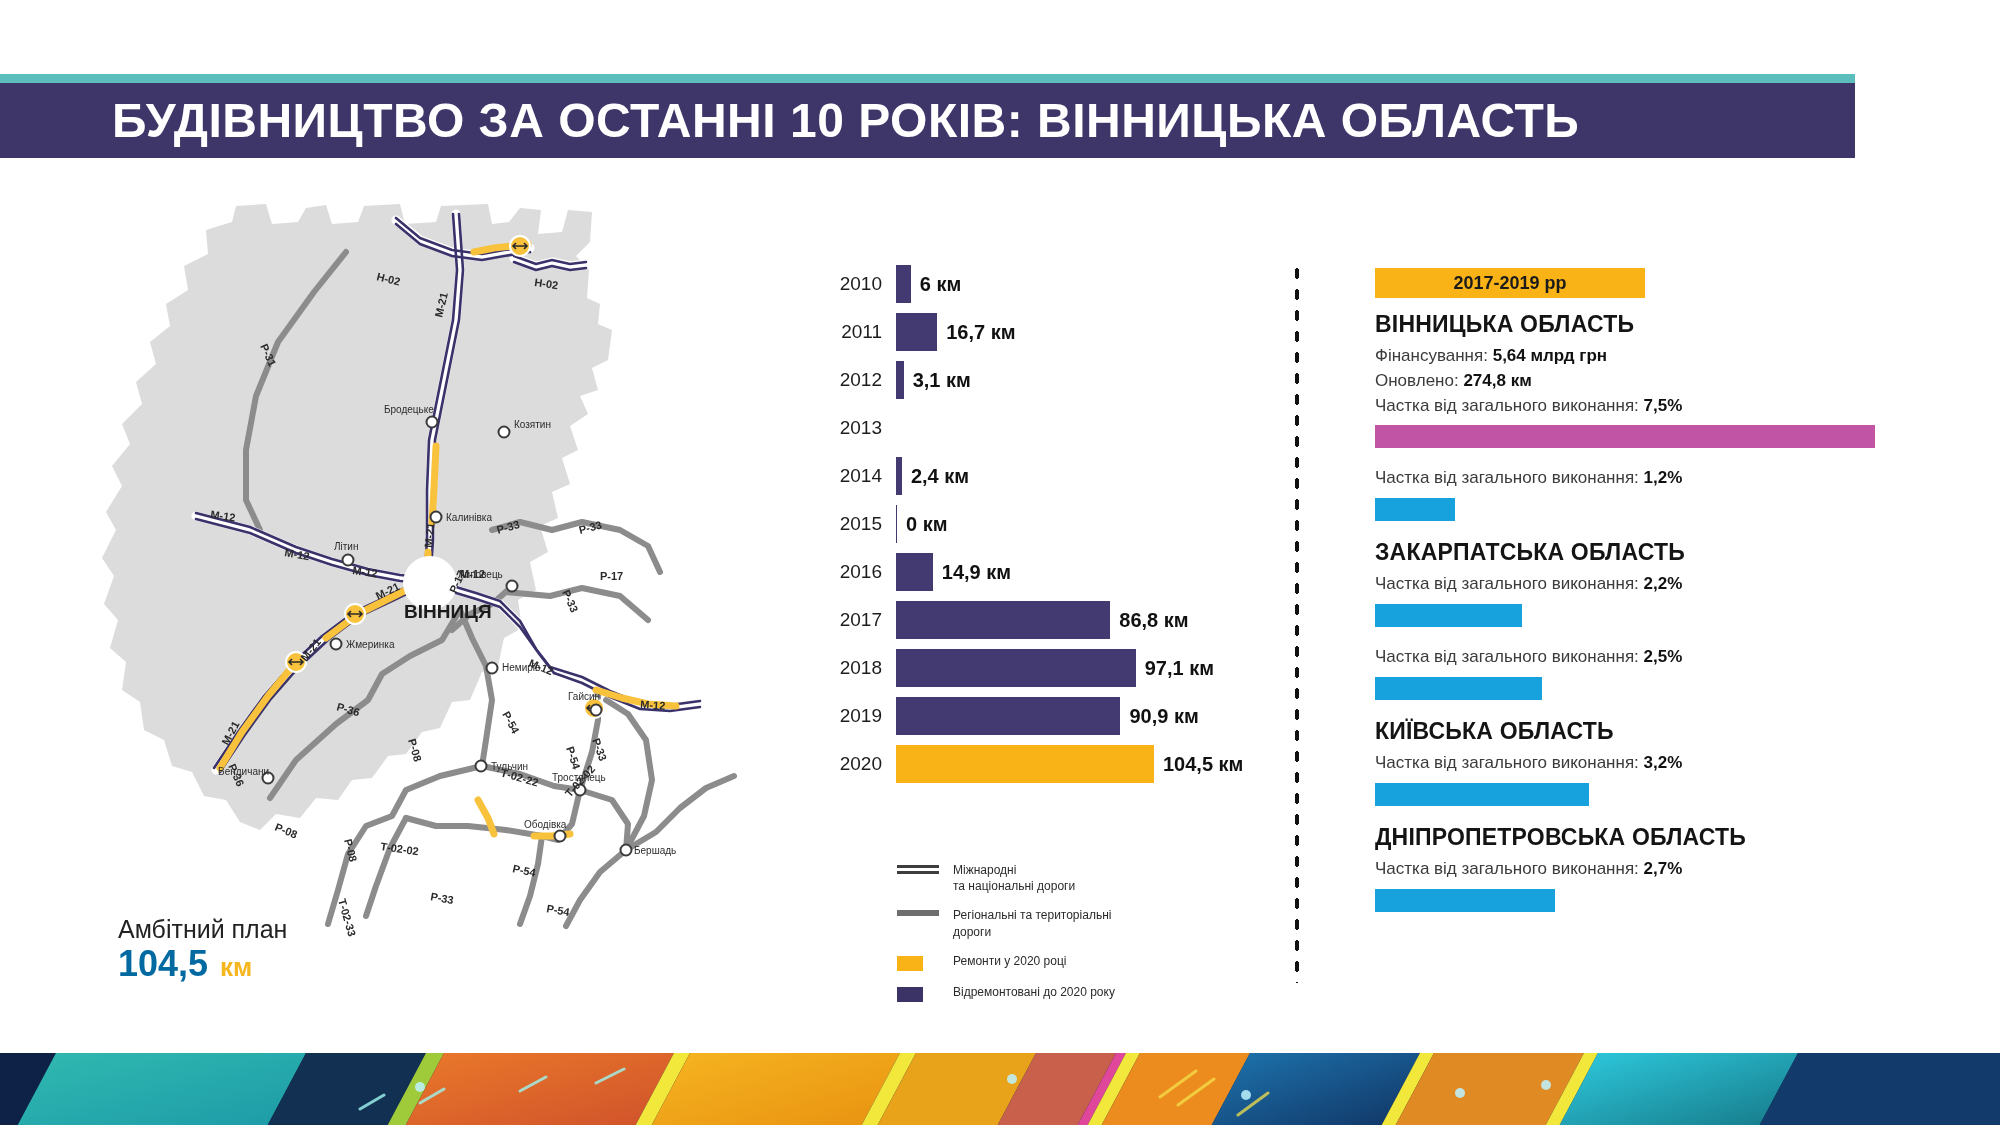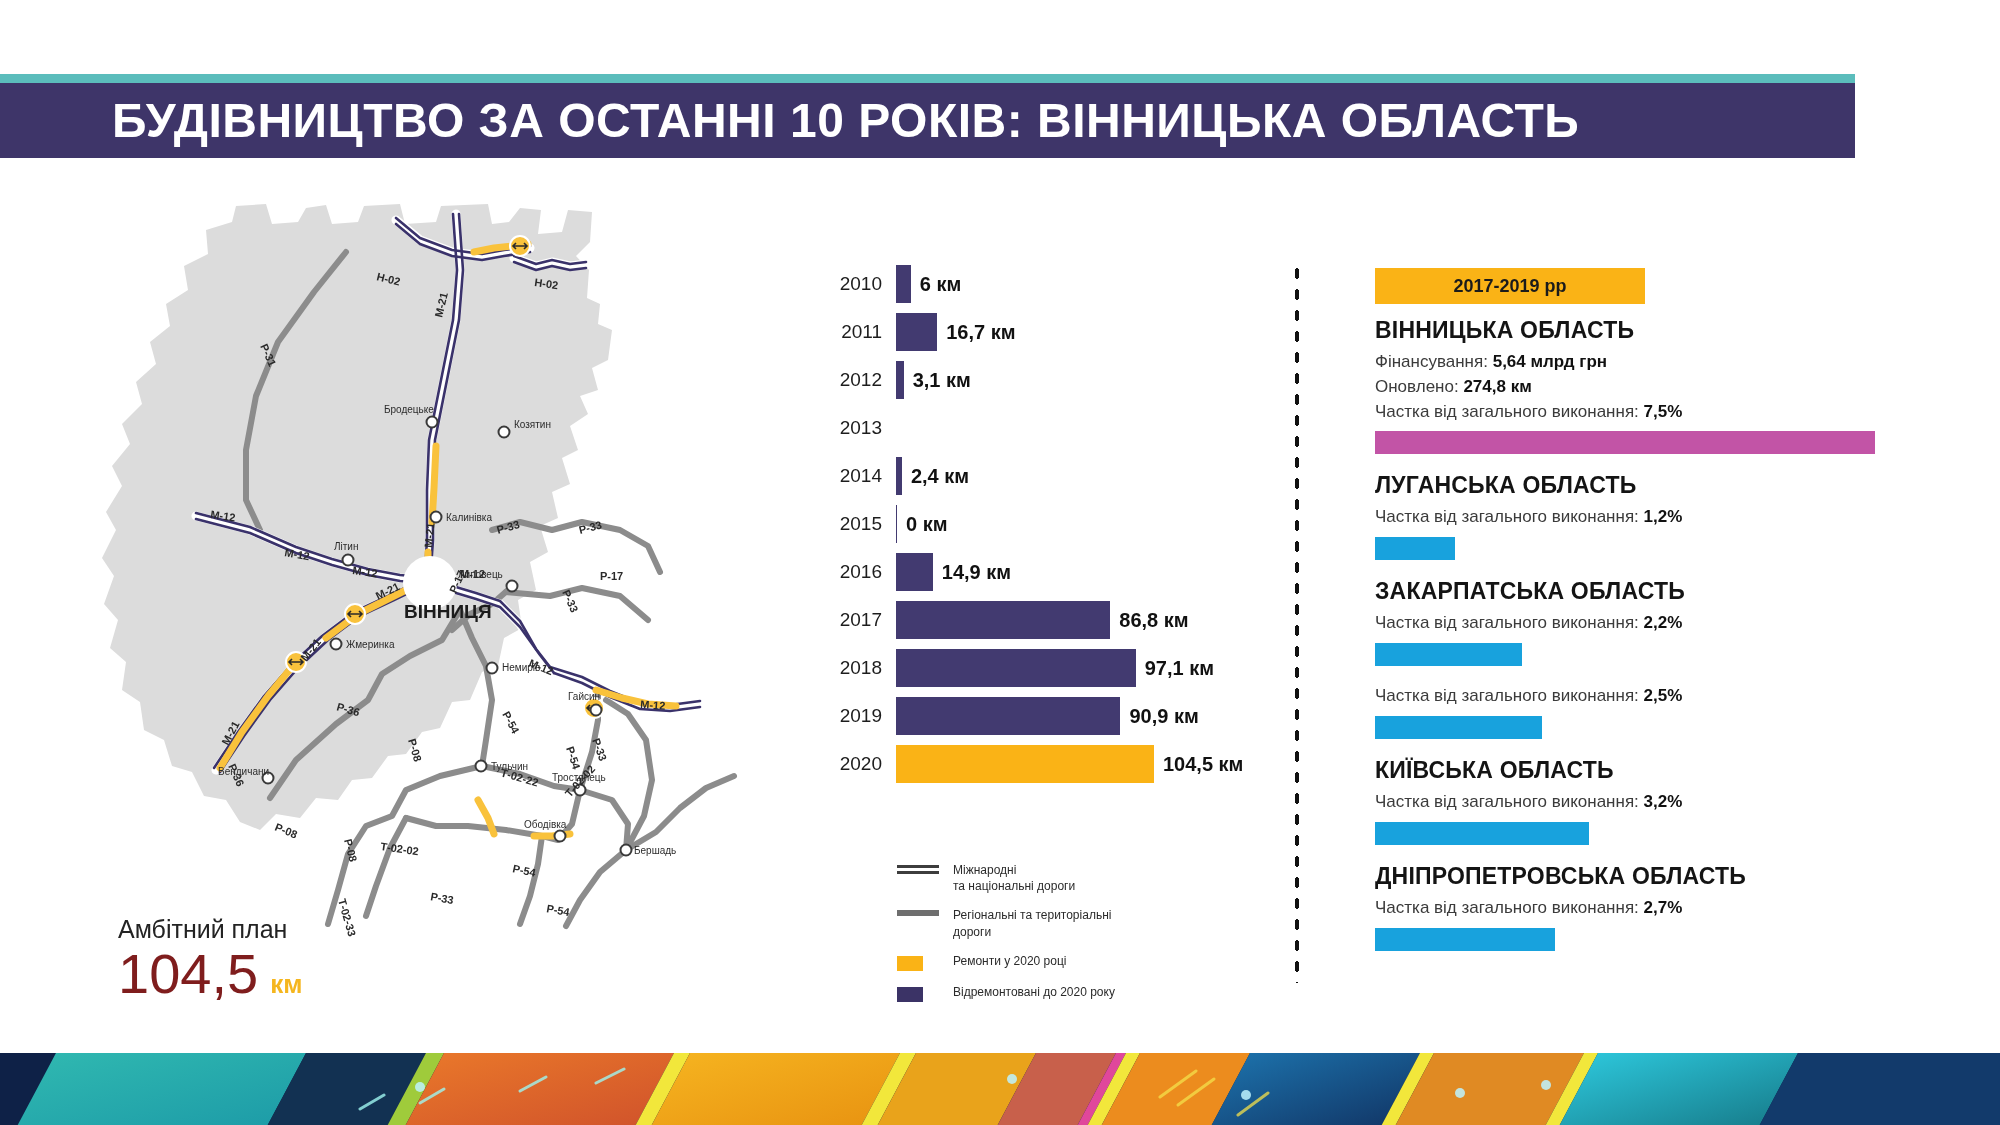--- a/index.html
+++ b/index.html
@@ -50,23 +50,23 @@
     width: 330px;
   }
   #plan-label {
     font-size: 25px;
     color: #232323;
     font-weight: normal;
     margin-bottom: 2px;
   }
   #plan-row { display: flex; align-items: baseline; gap: 12px; }
   #plan-value {
-    font-size: 56px;
-    font-weight: normal;
-    color: #7f1d1d;
+    font-size: 36px;
+    font-weight: bold;
+    color: #0369a1;
     line-height: 1;
   }
   #plan-unit {
     font-size: 26px;
     font-weight: bold;
     color: #F5B61E;
   }
 
   
   #chart-panel {
@@ -149,21 +149,21 @@
 
   
   #regions-panel {
     position: absolute;
     left: 1375px; top: 268px;
     width: 530px;
   }
   #period-badge {
     background: #FAB316;
     width: 270px;
-    height: 36px;
+    height: 30px;
     display: flex;
     align-items: center;
     justify-content: center;
     font-size: 18px;
     font-weight: bold;
     color: #1b1b1b;
     margin-bottom: 13px;
   }
   .region-block { margin-bottom: 18px; }
   .region-name {
@@ -523,21 +523,20 @@
       <b>274,8 км</b>
     </div>
     <div class="region-line">
       <span>Частка від загального виконання:</span>
       <b>7,5%</b>
     </div>
     <div class="region-bar featured" style="width: 500px; background: rgb(194, 84, 166);"></div>
   </div>
   <div id="other-regions">
       <div class="region-block">
-        <div class="region-name">ЛУГАНСЬКА ОБЛАСТЬ</div>
         <div class="region-line"><span>Частка від загального виконання: </span><b>1,2%</b></div>
         <div class="region-bar" style="width: 80px; background: rgb(24, 162, 221);"></div>
       </div>
       <div class="region-block">
         <div class="region-name">ЗАКАРПАТСЬКА ОБЛАСТЬ</div>
         <div class="region-line"><span>Частка від загального виконання: </span><b>2,2%</b></div>
         <div class="region-bar" style="width: 147px; background: rgb(24, 162, 221);"></div>
       </div>
       <div class="region-block">
         <div class="region-line"><span>Частка від загального виконання: </span><b>2,5%</b></div>

